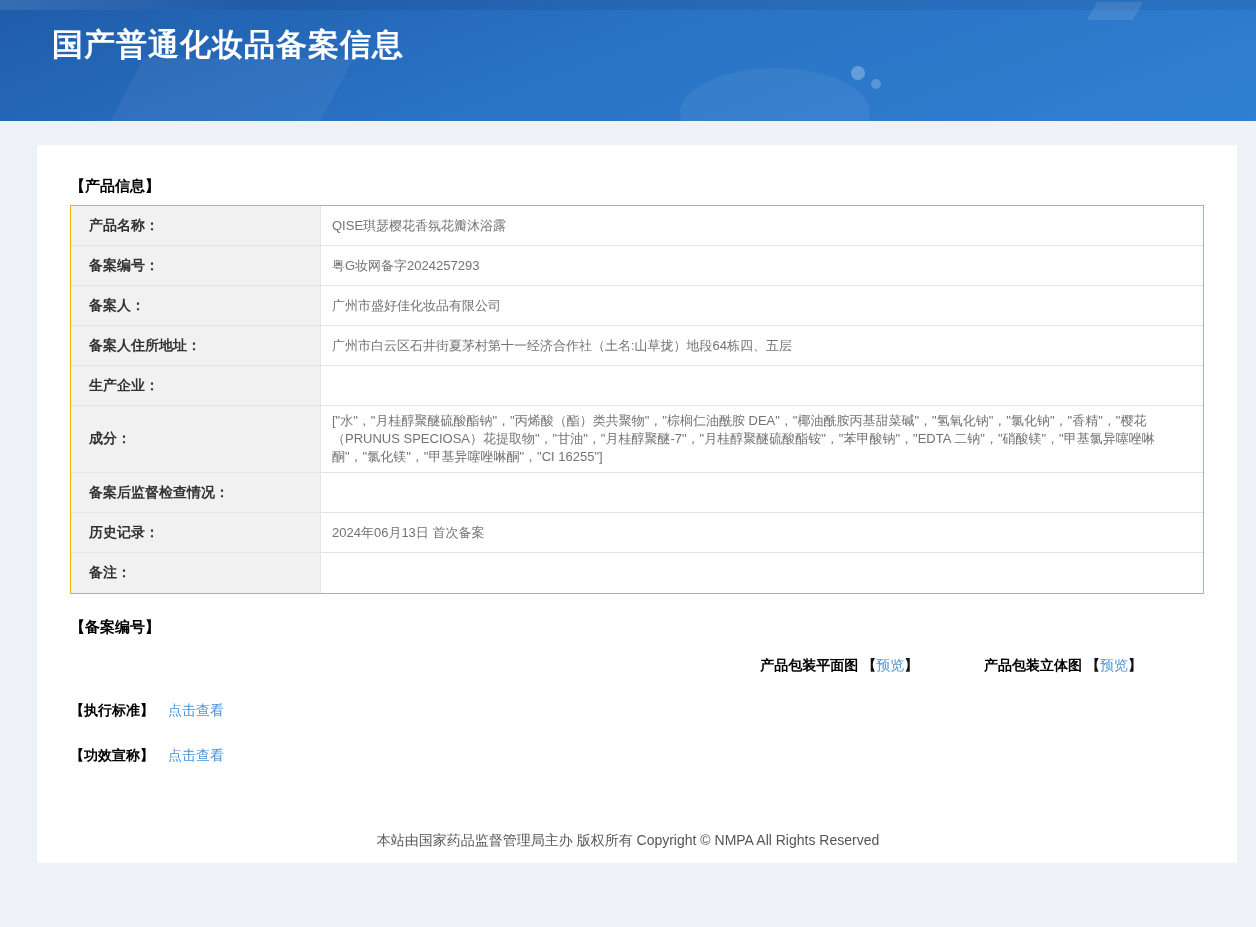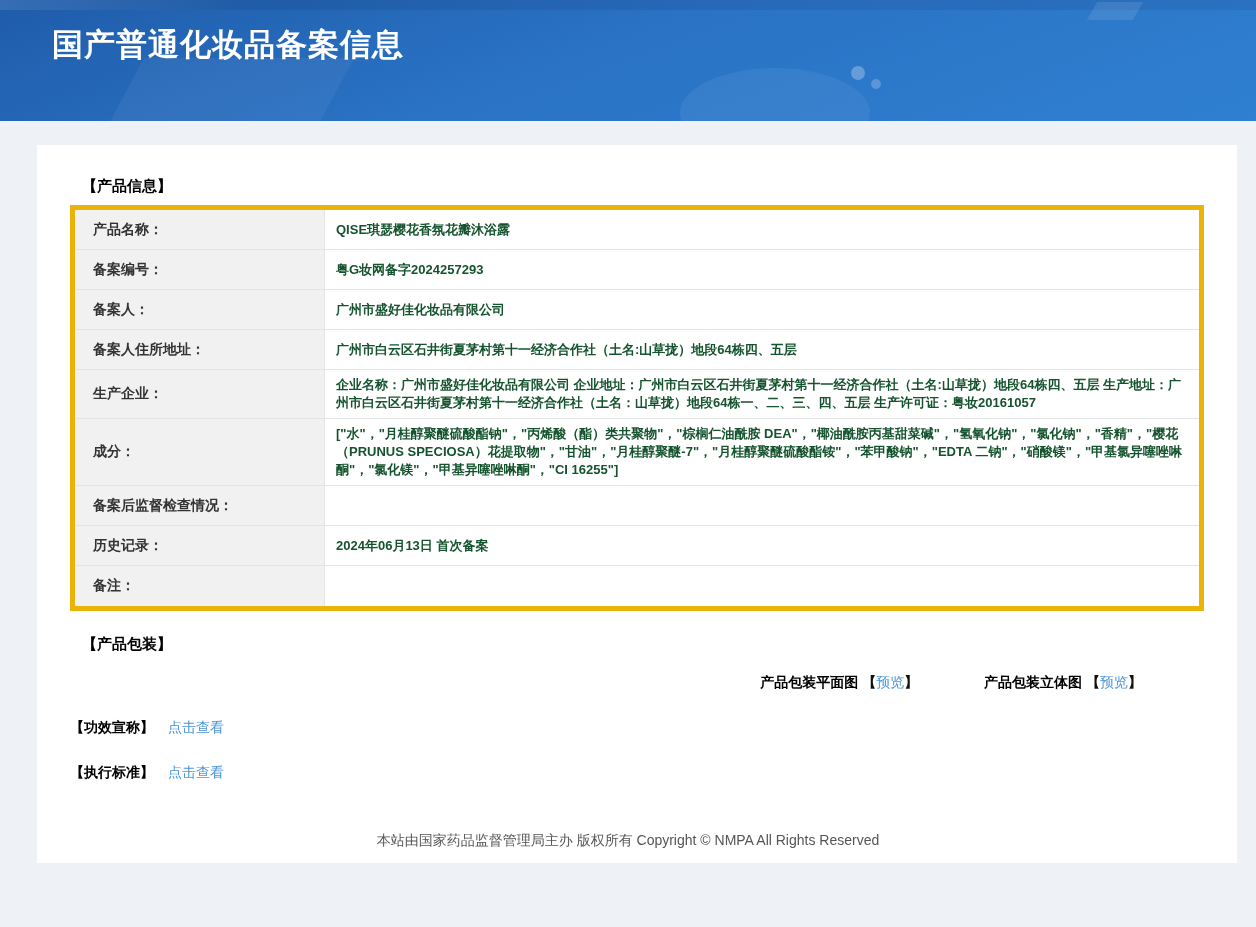--- a/index.html
+++ b/index.html
@@ -55,39 +55,39 @@
   .tab-line-gray { position:absolute; left:0; bottom:0; width:100%; height:2px; background:#e7e7e7; }
   .tab-line-blue { position:absolute; left:0; bottom:0; width:175px; height:3px; background:#1879cc; }
   .tab-caret {
     position:absolute; left:95px; bottom:3px;
     width:0; height:0;
     border-left:9px solid transparent; border-right:9px solid transparent;
     border-bottom:8px solid #1879cc;
   }
 
   
-  .section-title { font-size:15px; font-weight:bold; color:#000; margin:32px 0 9px 12px; }
+  .section-title { font-size:15px; font-weight:bold; color:#000; margin:32px 0 9px 0; }
 
   
-  .info-table { border:5px solid #eab308; width:1134px; }
+  .info-table { border:1px solid #eab308; width:1134px; }
   .info-row { display:flex; border-bottom:1px solid #e4e4e4; min-height:40px; }
   .info-row:last-child { border-bottom:none;gap:32px; }
   .cell-label {
     width:250px; flex:0 0 250px;
     background:#f1f1f1;
     border-right:1px solid #e4e4e4;
     display:flex; align-items:center;
     padding:6px 10px 6px 18px;
     font-size:14px; font-weight:bold; color:#333;
   }
   .cell-value {
     flex:1;
     display:flex; align-items:center;
     padding:6px 14px 6px 11px;
-    font-size:13px; color:#14532d; line-height:18px;font-weight:bold;
+    font-size:13px; color:#737373; line-height:18px;
   }
 
   
   .pkg-title { margin-top:24px; }
   .pkg-row { margin:20px 0 0 78px; font-size:14px; color:#000;text-align:right; }
   .pkg-item { margin-right:62px; }
   .pkg-label { font-weight:bold; }
   .bracket { font-weight:bold; color:#111; }
   .link { color:#4a94d9; text-decoration:none; cursor:pointer; }
   .std-row { margin-top:27px; font-size:14px; }
@@ -129,57 +129,56 @@
       <div class="info-row">
         <div class="cell-label">备案人：</div>
         <div class="cell-value">广州市盛好佳化妆品有限公司</div>
       </div>
       <div class="info-row">
         <div class="cell-label">备案人住所地址：</div>
         <div class="cell-value">广州市白云区石井街夏茅村第十一经济合作社（土名:山草拢）地段64栋四、五层</div>
       </div>
       <div class="info-row">
         <div class="cell-label">生产企业：</div>
-        <div class="cell-value">企业名称：广州市盛好佳化妆品有限公司 企业地址：广州市白云区石井街夏茅村第十一经济合作社（土名:山草拢）地段64栋四、五层 生产地址：广州市白云区石井街夏茅村第十一经济合作社（土名：山草拢）地段64栋一、二、三、四、五层 生产许可证：粤妆20161057</div>
       </div>
       <div class="info-row">
         <div class="cell-label">成分：</div>
         <div class="cell-value">["水"，"月桂醇聚醚硫酸酯钠"，"丙烯酸（酯）类共聚物"，"棕榈仁油酰胺 DEA"，"椰油酰胺丙基甜菜碱"，"氢氧化钠"，"氯化钠"，"香精"，"樱花（PRUNUS SPECIOSA）花提取物"，"甘油"，"月桂醇聚醚-7"，"月桂醇聚醚硫酸酯铵"，"苯甲酸钠"，"EDTA 二钠"，"硝酸镁"，"甲基氯异噻唑啉酮"，"氯化镁"，"甲基异噻唑啉酮"，"CI 16255"]</div>
       </div>
       <div class="info-row">
         <div class="cell-label">备案后监督检查情况：</div>
         <div class="cell-value"></div>
       </div>
       <div class="info-row">
         <div class="cell-label">历史记录：</div>
         <div class="cell-value">2024年06月13日 首次备案</div>
       </div>
       <div class="info-row">
         <div class="cell-label">备注：</div>
         <div class="cell-value"></div>
       </div>
     </div>
 
-    <div class="section-title pkg-title">【产品包装】</div>
+    <div class="section-title pkg-title">【备案编号】</div>
 
     <div class="pkg-row">
       <span class="pkg-item">
         <span class="pkg-label">产品包装平面图</span>
         <span class="bracket">【</span><span class="link">预览</span><span class="bracket">】</span>
       </span>
       <span class="pkg-item">
         <span class="pkg-label">产品包装立体图</span>
         <span class="bracket">【</span><span class="link">预览</span><span class="bracket">】</span>
       </span>
     </div>
 
     <div class="std-row">
-      <span class="std-label">【功效宣称】</span><span class="link">点击查看</span>
+      <span class="std-label">【执行标准】</span><span class="link">点击查看</span>
     </div>
 
     <div class="std-row">
-      <span class="std-label">【执行标准】</span><span class="link">点击查看</span>
+      <span class="std-label">【功效宣称】</span><span class="link">点击查看</span>
     </div>
 
   </div>
 </main>
 
 <footer class="page-footer">本站由国家药品监督管理局主办 版权所有 Copyright © NMPA All Rights Reserved</footer>
 
 </body></html>

